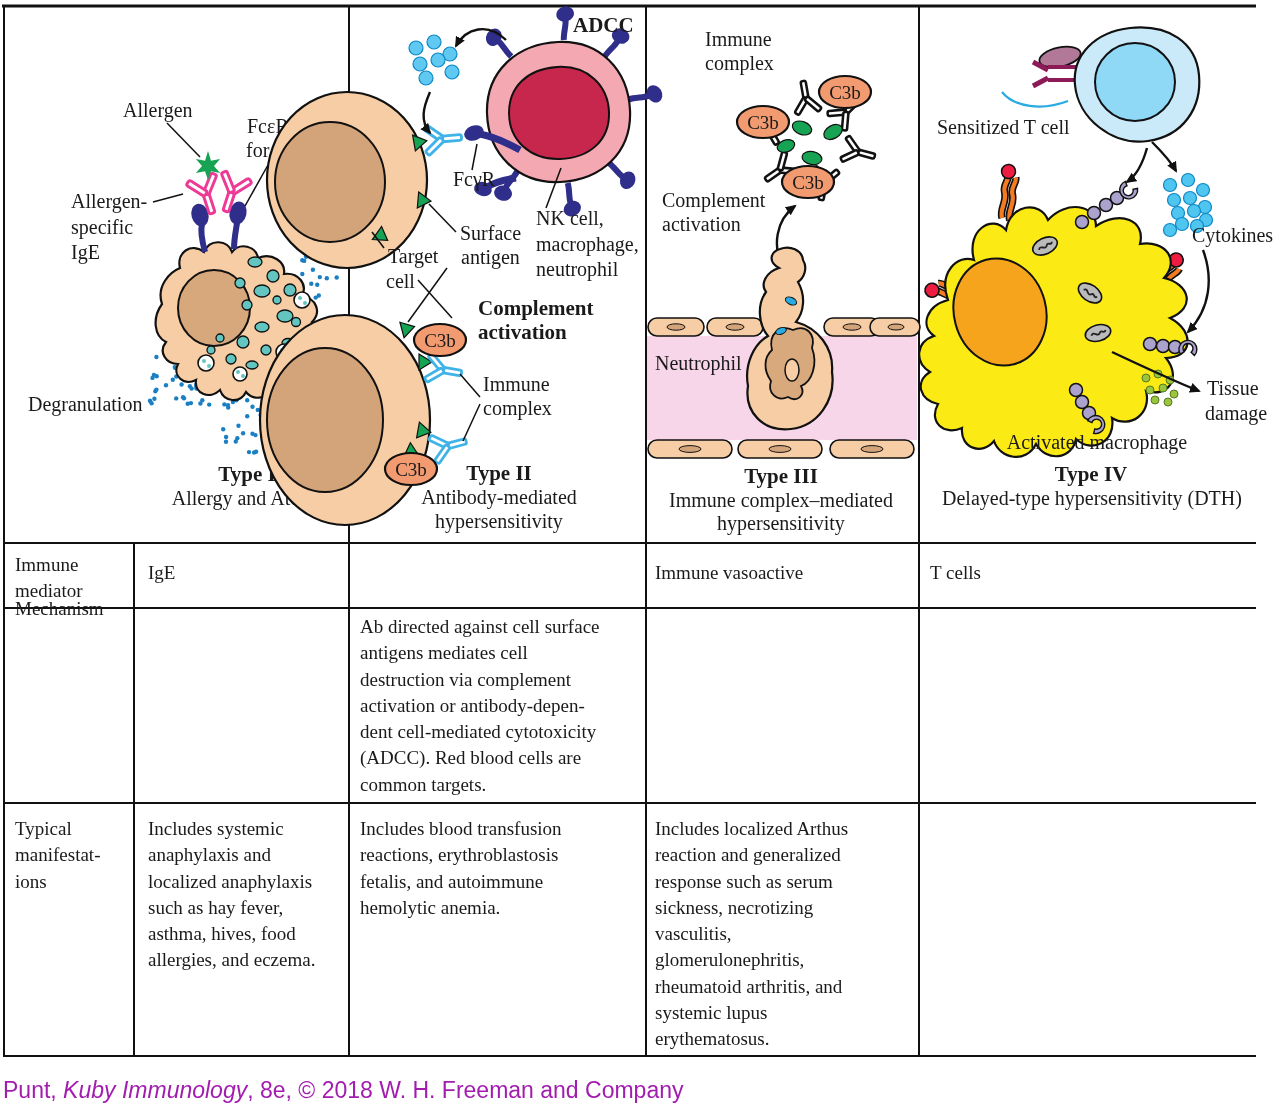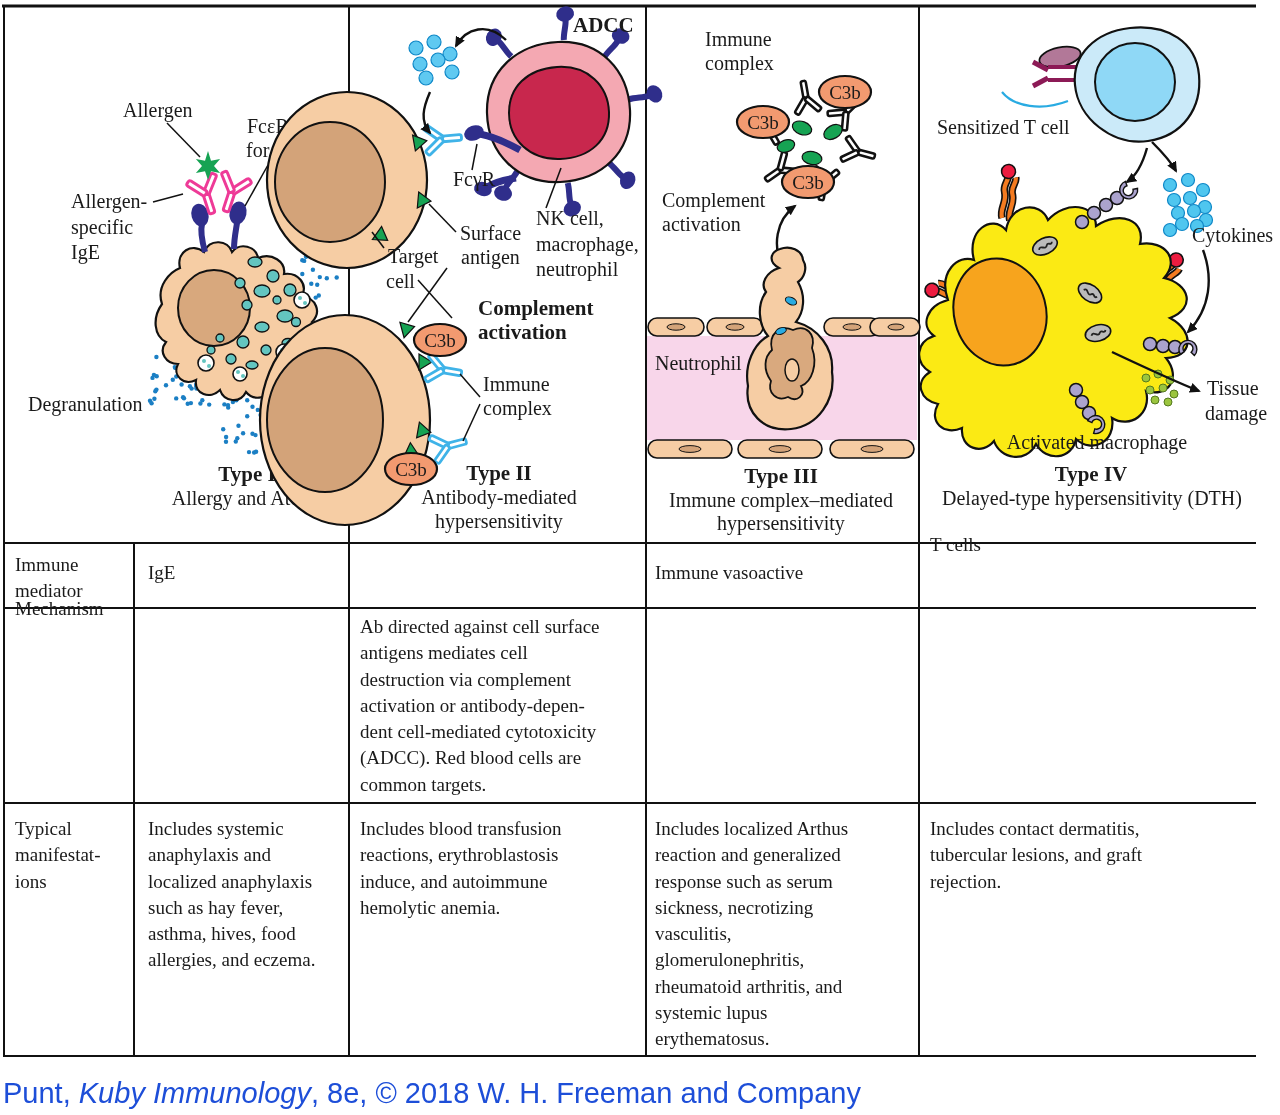--- a/index.html
+++ b/index.html
@@ -5,21 +5,21 @@
   html,body{margin:0;padding:0;background:#fff;}
   .fig{position:relative;width:1280px;height:1115px;background:#fff;overflow:hidden;
        font-family:"Liberation Serif",serif;color:#1a1a1a;}
   svg.art{position:absolute;left:0;top:0;}
   svg text{font-family:"Liberation Serif",serif;fill:#1a1a1a;font-size:20px;}
   svg text.b{font-weight:bold;font-size:21px;}
   svg text.c3btxt{font-size:19px;}
   .cell{position:absolute;font-size:19px;line-height:26.3px;white-space:pre-line;}
   .cell sub{font-size:13px;}
   .caption{position:absolute;left:3px;top:1077px;font-family:"Liberation Sans",sans-serif;
-           font-size:29px;color:#1d4ed8;}
+           font-size:23px;color:#a21caf;}
 </style>
 </head>
 <body>
 
 <div class="fig">
 
 <svg class="art" width="1280" height="1115" viewBox="0 0 1280 1115">
   <defs>
     <marker id="ah" markerUnits="userSpaceOnUse" markerWidth="14" markerHeight="12" refX="9" refY="5" orient="auto">
       <path d="M0,0 L11,5 L0,10 Z" fill="#111"></path>
@@ -549,21 +549,21 @@
     <text x="1097" y="449" text-anchor="middle">Activated macrophage</text>
     <text x="1091" y="481" class="b" text-anchor="middle">Type IV</text>
     <text x="1092" y="505" text-anchor="middle">Delayed-type hypersensitivity (DTH)</text>
   </g>
 </svg>
 
 <div class="cell" style="left:15px;top:552px;width:112px">Immune
 mediator</div>
 <div class="cell" style="left:148px;top:560px;width:190px">IgE</div>
 <div class="cell" style="left:655px;top:560px;width:255px">Immune vasoactive</div>
-<div class="cell" style="left:930px;top:532px;width:320px">T cells</div>
+<div class="cell" style="left:930px;top:560px;width:320px">T cells</div>
 
 <div class="cell" style="left:15px;top:596px;width:112px">Mechanism</div>
 <div class="cell" style="left:360px;top:614px;width:284px">Ab directed against cell surface
 antigens mediates cell
 destruction via complement
 activation or antibody-depen-
 dent cell-mediated cytotoxicity
 (ADCC). Red blood cells are
 common targets.</div>
 
@@ -571,30 +571,27 @@
 manifestat-
 ions</div>
 <div class="cell" style="left:148px;top:816px;width:200px">Includes systemic
 anaphylaxis and
 localized anaphylaxis
 such as hay fever,
 asthma, hives, food
 allergies, and eczema.</div>
 <div class="cell" style="left:360px;top:816px;width:285px">Includes blood transfusion
 reactions, erythroblastosis
-induce, and autoimmune
+fetalis, and autoimmune
 hemolytic anemia.</div>
 <div class="cell" style="left:655px;top:816px;width:262px">Includes localized Arthus
 reaction and generalized
 response such as serum
 sickness, necrotizing
 vasculitis,
 glomerulonephritis,
 rheumatoid arthritis, and
 systemic lupus
 erythematosus.</div>
-<div class="cell" style="left:930px;top:816px;width:330px">Includes contact dermatitis,
-tubercular lesions, and graft
-rejection.</div>
 
 <div class="caption"><span>Punt, </span><i>Kuby Immunology</i><span>, 8e, © 2018 W. H. Freeman and Company</span></div>
 
 </div>
 
 </body></html>

